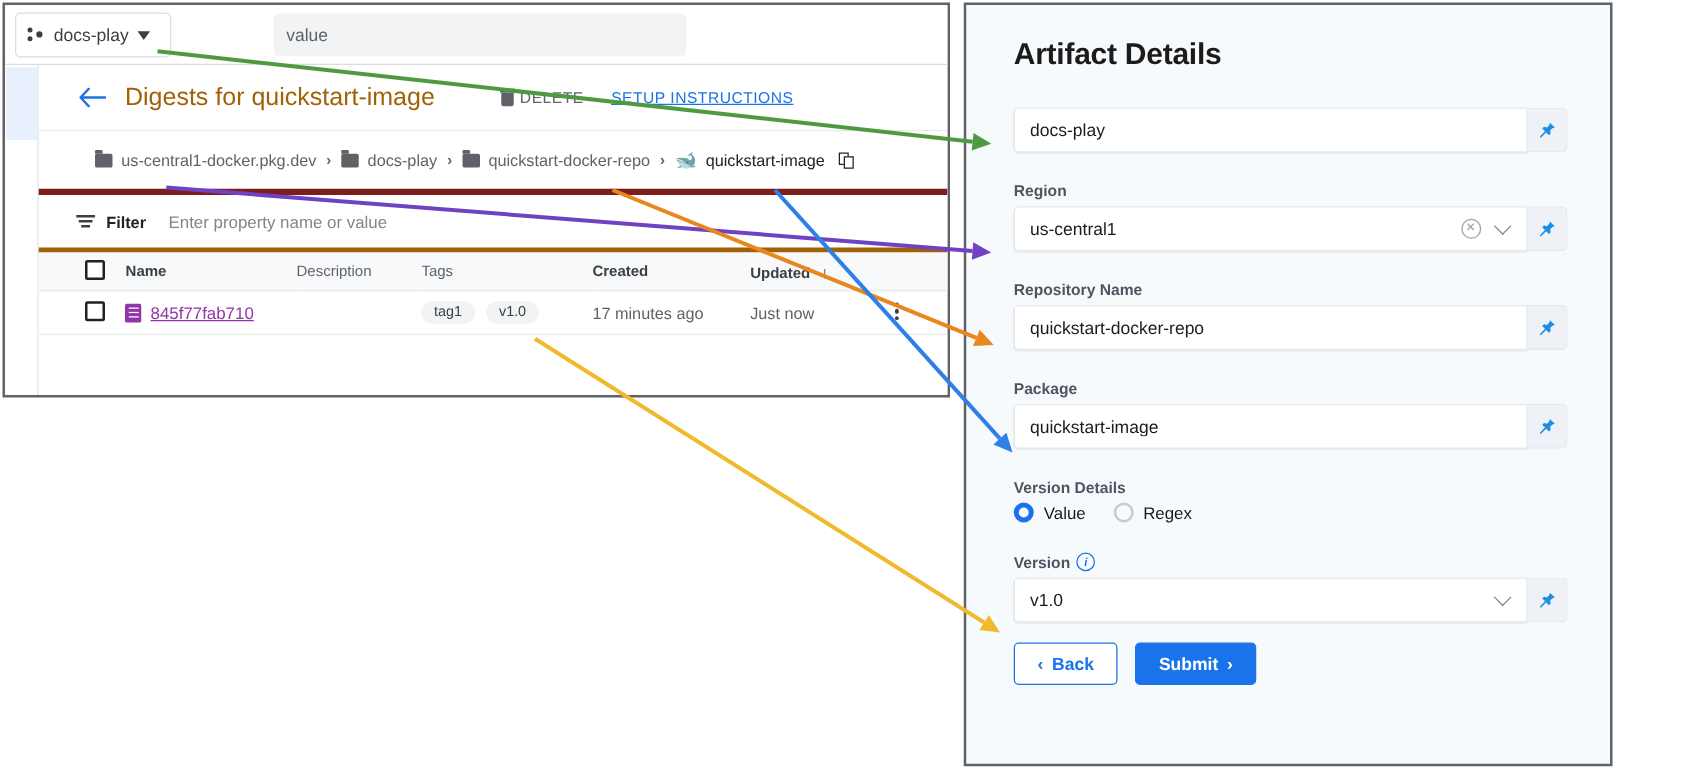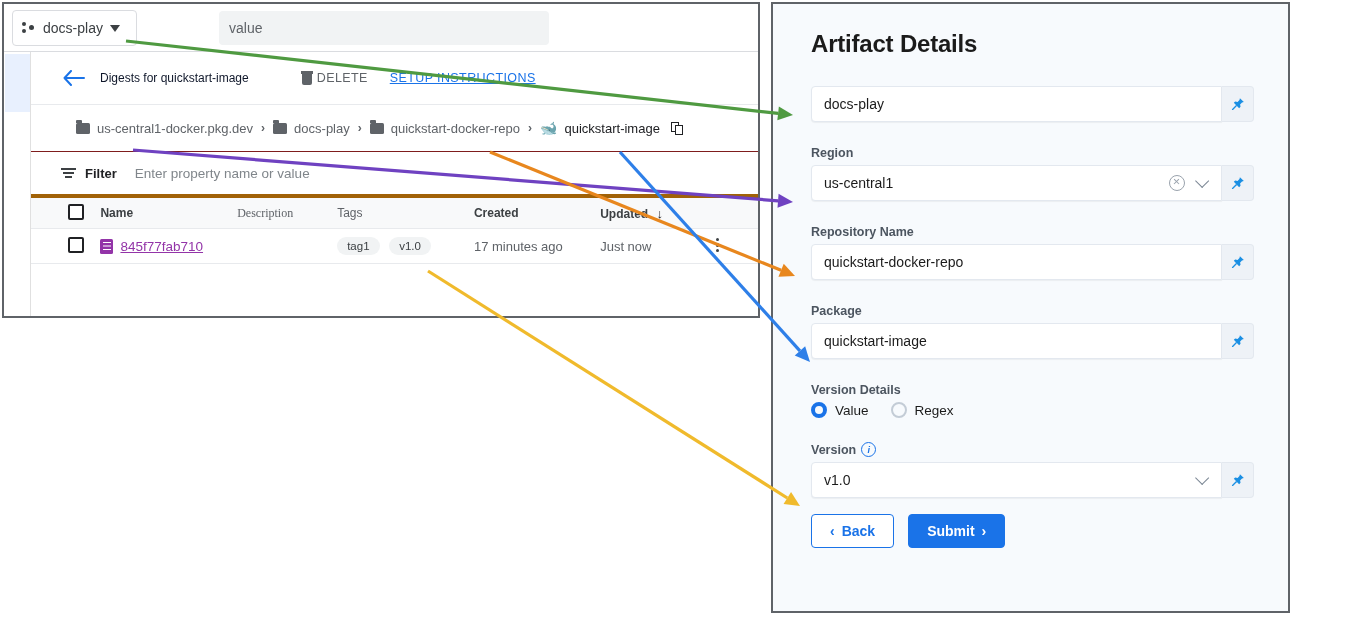--- a/index.html
+++ b/index.html
@@ -31,29 +31,29 @@
   }
   .search-box .sv{font-size:14px;color:#5f6368;margin-left:10px;}
 
   .console-sidebar{position:absolute;left:0;top:48px;width:26px;bottom:0;background:#fff;border-right:1px solid #e0e0e0;}
   .sidebar-sel{position:absolute;left:1px;top:50px;width:25px;height:58px;background:#e8f0fe;}
 
   .console-main{position:absolute;left:27px;top:48px;right:0;bottom:0;background:#fff;}
 
   .page-head{position:relative;height:52px;border-bottom:1px solid #e8eaed;display:flex;align-items:center;}
   .back-arrow{margin-left:31px;width:24px;height:24px;color:#1a73e8;display:flex;align-items:center;justify-content:center;}
-  .page-title{margin-left:14px;font-size:12px;color:#0f172a;white-space:nowrap;}
+  .page-title{margin-left:14px;font-size:20px;color:#a16207;white-space:nowrap;}
   .head-actions{display:flex;align-items:center;gap:22px;margin-left:52px;}
   .act{display:flex;align-items:center;gap:4px;font-size:12.5px;letter-spacing:.4px;color:#5f6368;font-weight:500;white-space:nowrap;}
   .act.link{color:#1a73e8;text-decoration:underline;}
   .trash{width:12px;height:14px;position:relative;flex:0 0 12px;}
   .trash:before{content:"";position:absolute;left:1px;top:3px;width:10px;height:11px;background:#5f6368;border-radius:0 0 2px 2px;}
   .trash:after{content:"";position:absolute;left:0;top:0px;width:12px;height:2.5px;background:#5f6368;}
 
-  .breadcrumb{height:46px;display:flex;align-items:center;padding-left:45px;gap:8px;border-bottom:1px solid #7f1d1d;}
+  .breadcrumb{height:46px;display:flex;align-items:center;padding-left:45px;gap:8px;border-bottom:5px solid #7f1d1d;}
   .crumb{display:flex;align-items:center;gap:7px;font-size:13px;color:#5f6368;white-space:nowrap;}
   .crumb.current{color:#202124;}
   .folder{width:14px;height:11px;background:#5f6368;border-radius:1.5px;position:relative;flex:0 0 14px;}
   .folder:before{content:"";position:absolute;left:0;top:-2.5px;width:6px;height:3px;background:#5f6368;border-radius:1px 1px 0 0;}
   .sep{color:#5f6368;font-size:12px;font-weight:bold;}
   .whale{font-size:14px;line-height:1;color:#202124;}
   .copy-ic{width:13px;height:13px;position:relative;margin-left:3px;flex:0 0 13px;}
   .copy-ic:before{content:"";position:absolute;left:0;top:0;width:8px;height:10px;border:1.4px solid #202124;box-sizing:border-box;}
   .copy-ic:after{content:"";position:absolute;left:4px;top:3px;width:8px;height:10px;border:1.4px solid #202124;background:#fff;box-sizing:border-box;}
 
@@ -64,21 +64,21 @@
   .filter-ic i:nth-child(2){top:5px;width:11px;left:2px;}
   .filter-ic i:nth-child(3){top:9px;width:7px;left:4px;}
   .filter-label{font-size:13px;font-weight:bold;color:#202124;}
   .filter-ph{font-size:13.5px;color:#80868b;margin-left:9px;}
 
   .tbl{width:100%;border-collapse:collapse;table-layout:fixed;}
   .tbl th{background:#f8f9fa;height:30px;font-size:12px;color:#3c4043;text-align:left;font-weight:bold;border-bottom:1px solid #e8eaed;padding:0;}
   .tbl td{height:34px;font-size:13px;color:#5f6368;border-bottom:1px solid #e8eaed;padding:0;}
   .c-chk{width:46px;text-align:center !important;padding-left:20px !important;}
   .c-name{width:130px;}
-  .c-desc{width:95px;font-family:Liberation Serif, serif;}
+  .c-desc{width:95px;}
   .c-tags{width:130px;}
   .c-created{width:120px;}
   .c-updated{width:110px;}
   .c-menu{width:40px;}
   .chk{width:16px;height:16px;border:2px solid #202124;border-radius:2px;box-sizing:border-box;display:inline-block;background:#fff;}
   .digest-cell{display:flex;align-items:flex-start;gap:7px;}
   .doc-ic{width:13px;height:15px;background:#9334a8;border-radius:1.5px;position:relative;flex:0 0 13px;}
   .doc-ic:before{content:"";position:absolute;left:2.5px;top:3px;width:8px;height:1.6px;background:#fff;box-shadow:0 3.5px 0 #fff,0 7px 0 #fff;}
   .digest-link{color:#9334a8;text-decoration:underline;font-size:13.5px;}
   .tag{display:inline-block;background:#f1f3f4;border-radius:10px;padding:3px 10px;font-size:11.5px;color:#3c4043;margin-right:6px;}

